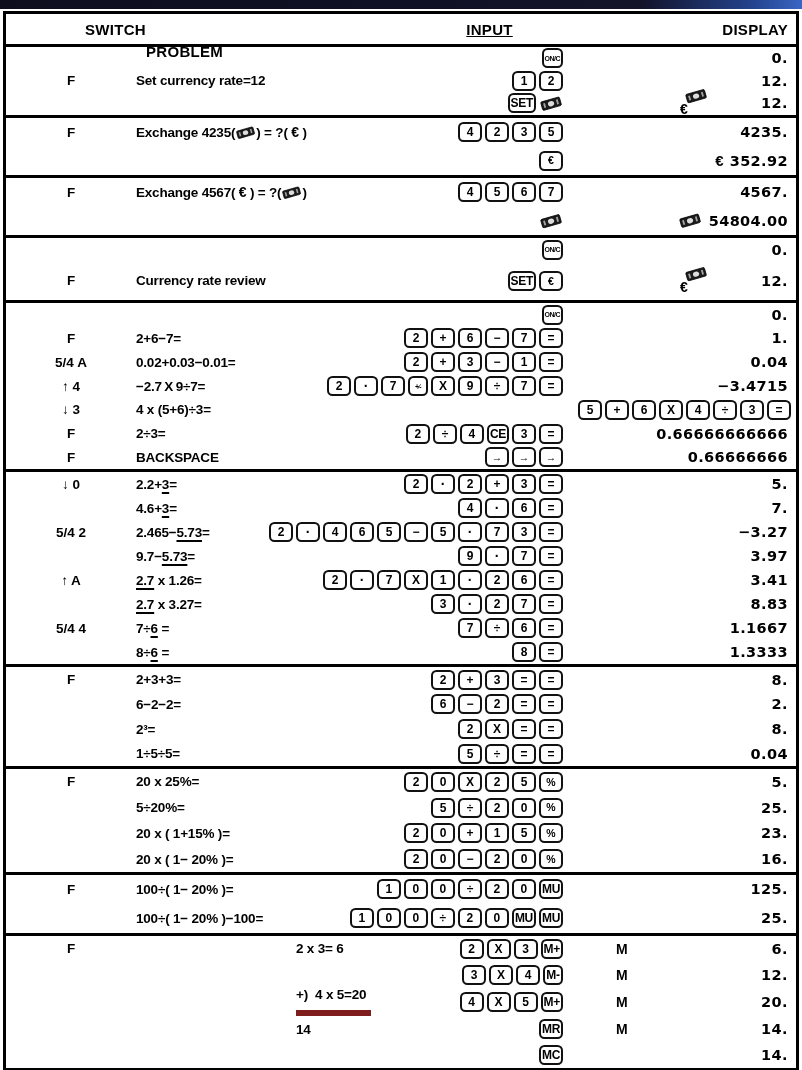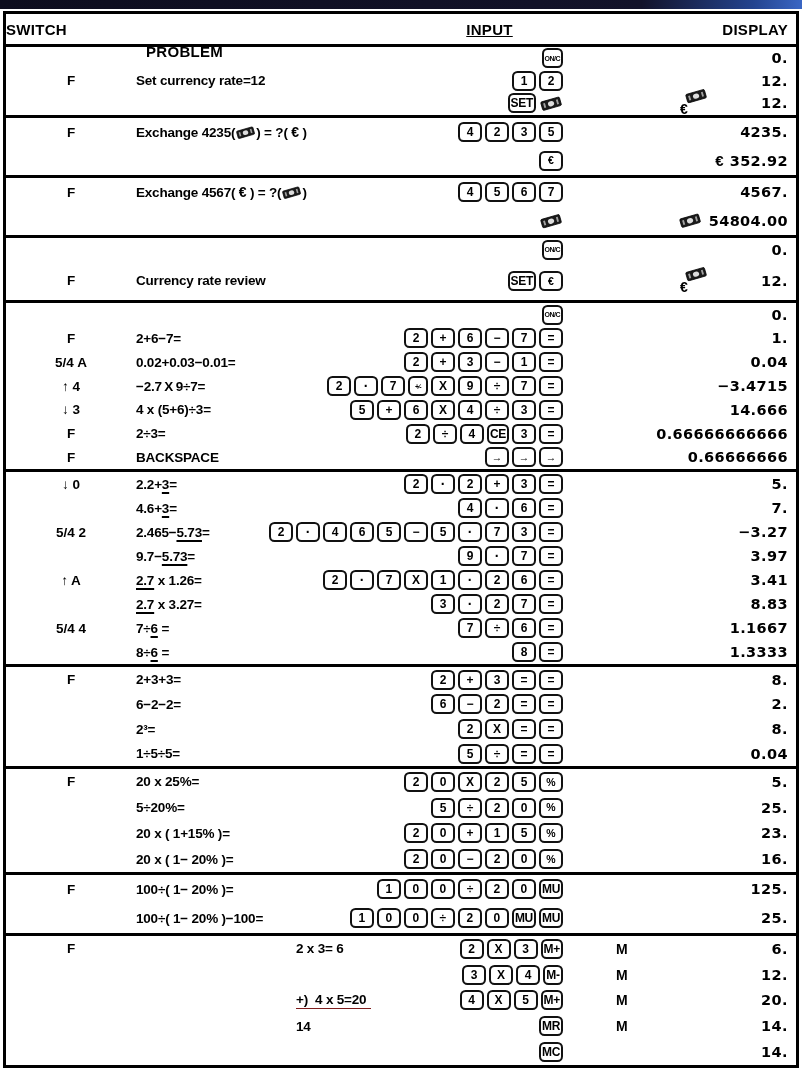--- a/index.html
+++ b/index.html
@@ -2,21 +2,21 @@
 <html><head>
 <meta charset="utf-8">
 <style>
   html,body{margin:0;padding:0;background:#fff;width:802px;}
   body{font-family:"Liberation Sans", sans-serif; color:#000; -webkit-font-smoothing:antialiased;}
   .top-strip{height:9px;background:linear-gradient(90deg,#0d0d1e 0%,#13132a 80%,#24448f 94%,#3a66c4 100%);}
   .frame{margin:2px 3px 0 3px;border:3px solid #000;background:#fff;}
   
   .thead{display:flex;align-items:center;height:30px;border-bottom:3px solid #000;font-weight:700;font-size:15px;letter-spacing:.3px;}
   .th{white-space:nowrap;}
-  .th-switch{width:140px;text-align:left;}
+  .th-switch{width:140px;text-align:right;}
   .th-problem{width:235px;text-align:left;margin-top:44px;}
   .th-input{flex:1;text-align:center;padding-left:30px;text-decoration:underline;}
   .th-display{width:228px;text-align:right;padding-right:8px;box-sizing:border-box;}
   
   .section + .section{border-top:3px solid #000;}
   .row{display:flex;align-items:center;}
   .cell{box-sizing:border-box;}
   .c-switch{width:130px;flex-shrink:0;text-align:center;font-weight:700;font-size:13.5px;white-space:pre;}
   .c-problem{width:235px;flex-shrink:0;font-weight:700;font-size:13.5px;letter-spacing:-.2px;white-space:pre;overflow:visible;display:flex;align-items:center;}
   .c-input{flex:1;position:relative;align-self:stretch;}
@@ -37,21 +37,21 @@
   .eur-sym{font-weight:700;font-size:14px;line-height:1;}
   .eur-sym.pre{margin-right:6px;font-size:15px;}
   .stack{position:absolute;left:112px;top:50%;transform:translateY(-52%);display:flex;flex-direction:column;align-items:flex-start;line-height:1;}
   .stack .note-ic{margin-left:4px;margin-bottom:-1px;}
   .st-eur{font-size:14px;}
   .m-ind{position:absolute;left:48px;font-weight:700;font-size:14px;}
   
   .u{text-decoration:underline;text-decoration-thickness:1.5px;text-underline-offset:2.5px;}
   
   .mem{width:190px;margin-left:160px;text-align:left;white-space:pre;}
-  .mem-sum{border-bottom:1px solid #7f1d1d;padding-bottom:1px;}
+  .mem-sum{border-bottom:6px solid #7f1d1d;padding-bottom:8px;}
   
   .sec-0 .row{min-height:22.6px;}
   .sec-1 .row,.sec-2 .row{min-height:28.5px;}
   .sec-3 .row{min-height:24px;}
   .sec-3 .row:last-child{min-height:38px;}
   .sec-4 .row{min-height:23.8px;}
   .sec-5 .row{min-height:24px;}
   .sec-6 .row{min-height:24.7px;}
   .sec-7 .row{min-height:25.7px;}
   .sec-8 .row{min-height:29px;}
@@ -339,23 +339,20 @@
               <span class="key">5</span>
               <span class="key">+</span>
               <span class="key">6</span>
               <span class="key">X</span>
               <span class="key">4</span>
               <span class="key">÷</span>
               <span class="key">3</span>
               <span class="key">=</span>
             </div>
           </div>
-          <div class="cell c-display">
-            <span class="num">14.666</span>
-          </div>
         </div>
         <div class="row">
           <div class="cell c-switch">F</div>
           <div class="cell c-problem"><span>2÷3=</span></div>
           <div class="cell c-input">
             <div class="keys">
               <span class="key">2</span>
               <span class="key">÷</span>
               <span class="key">4</span>
               <span class="key k-sm">CE</span>

